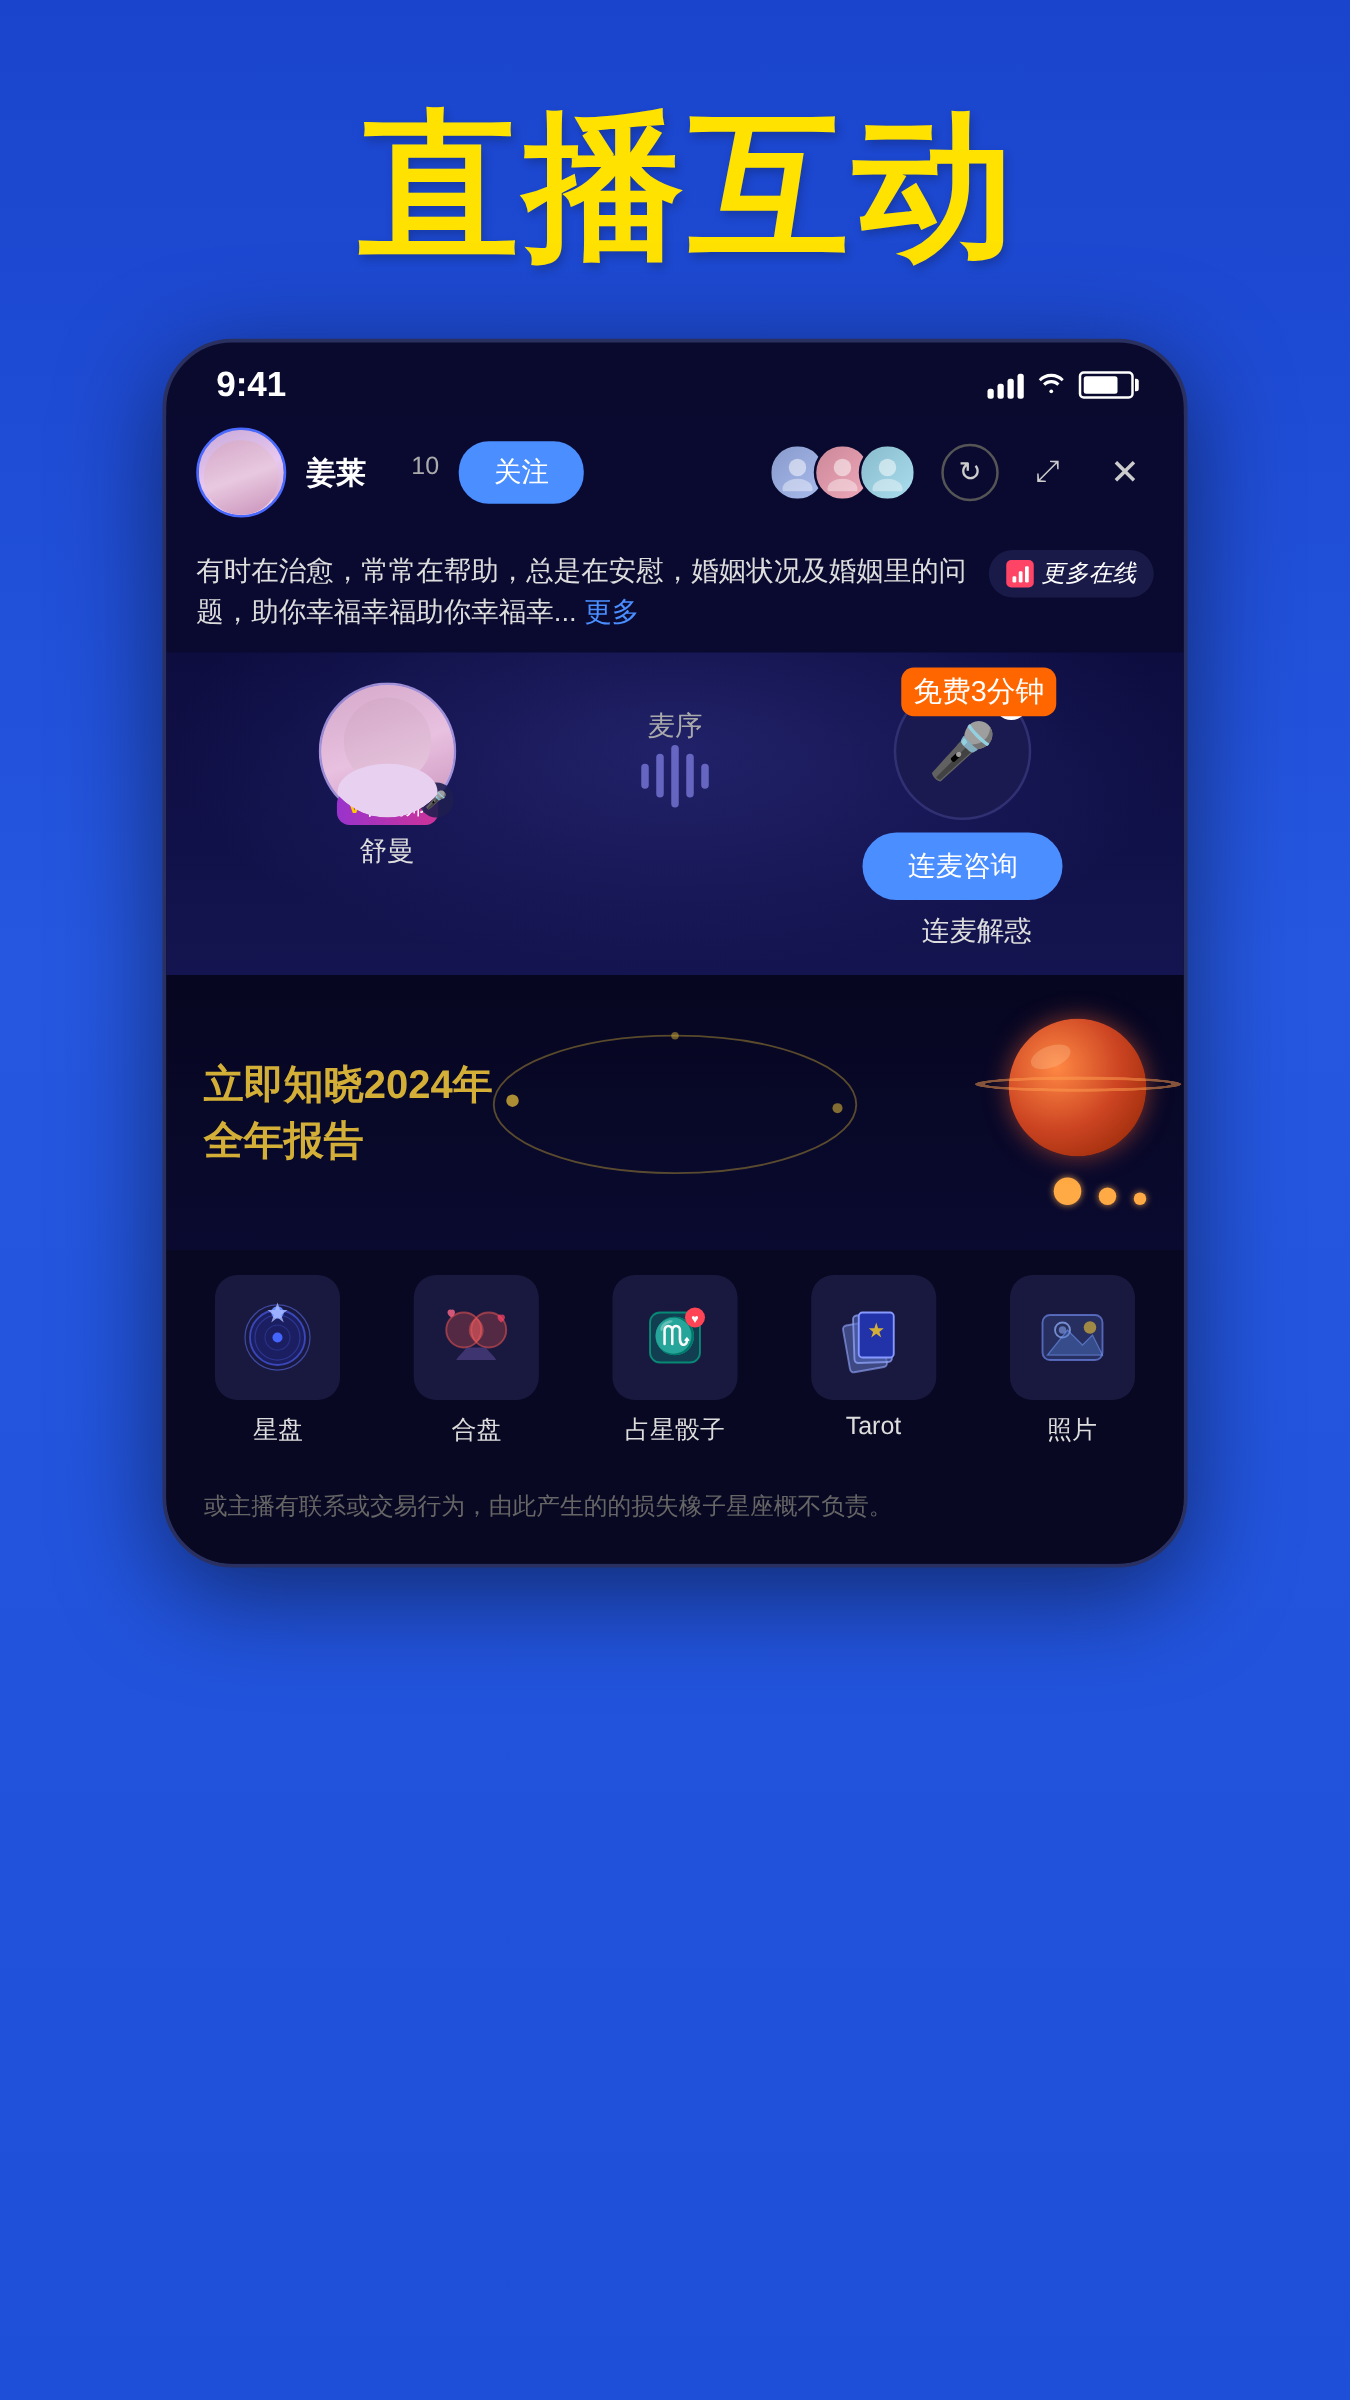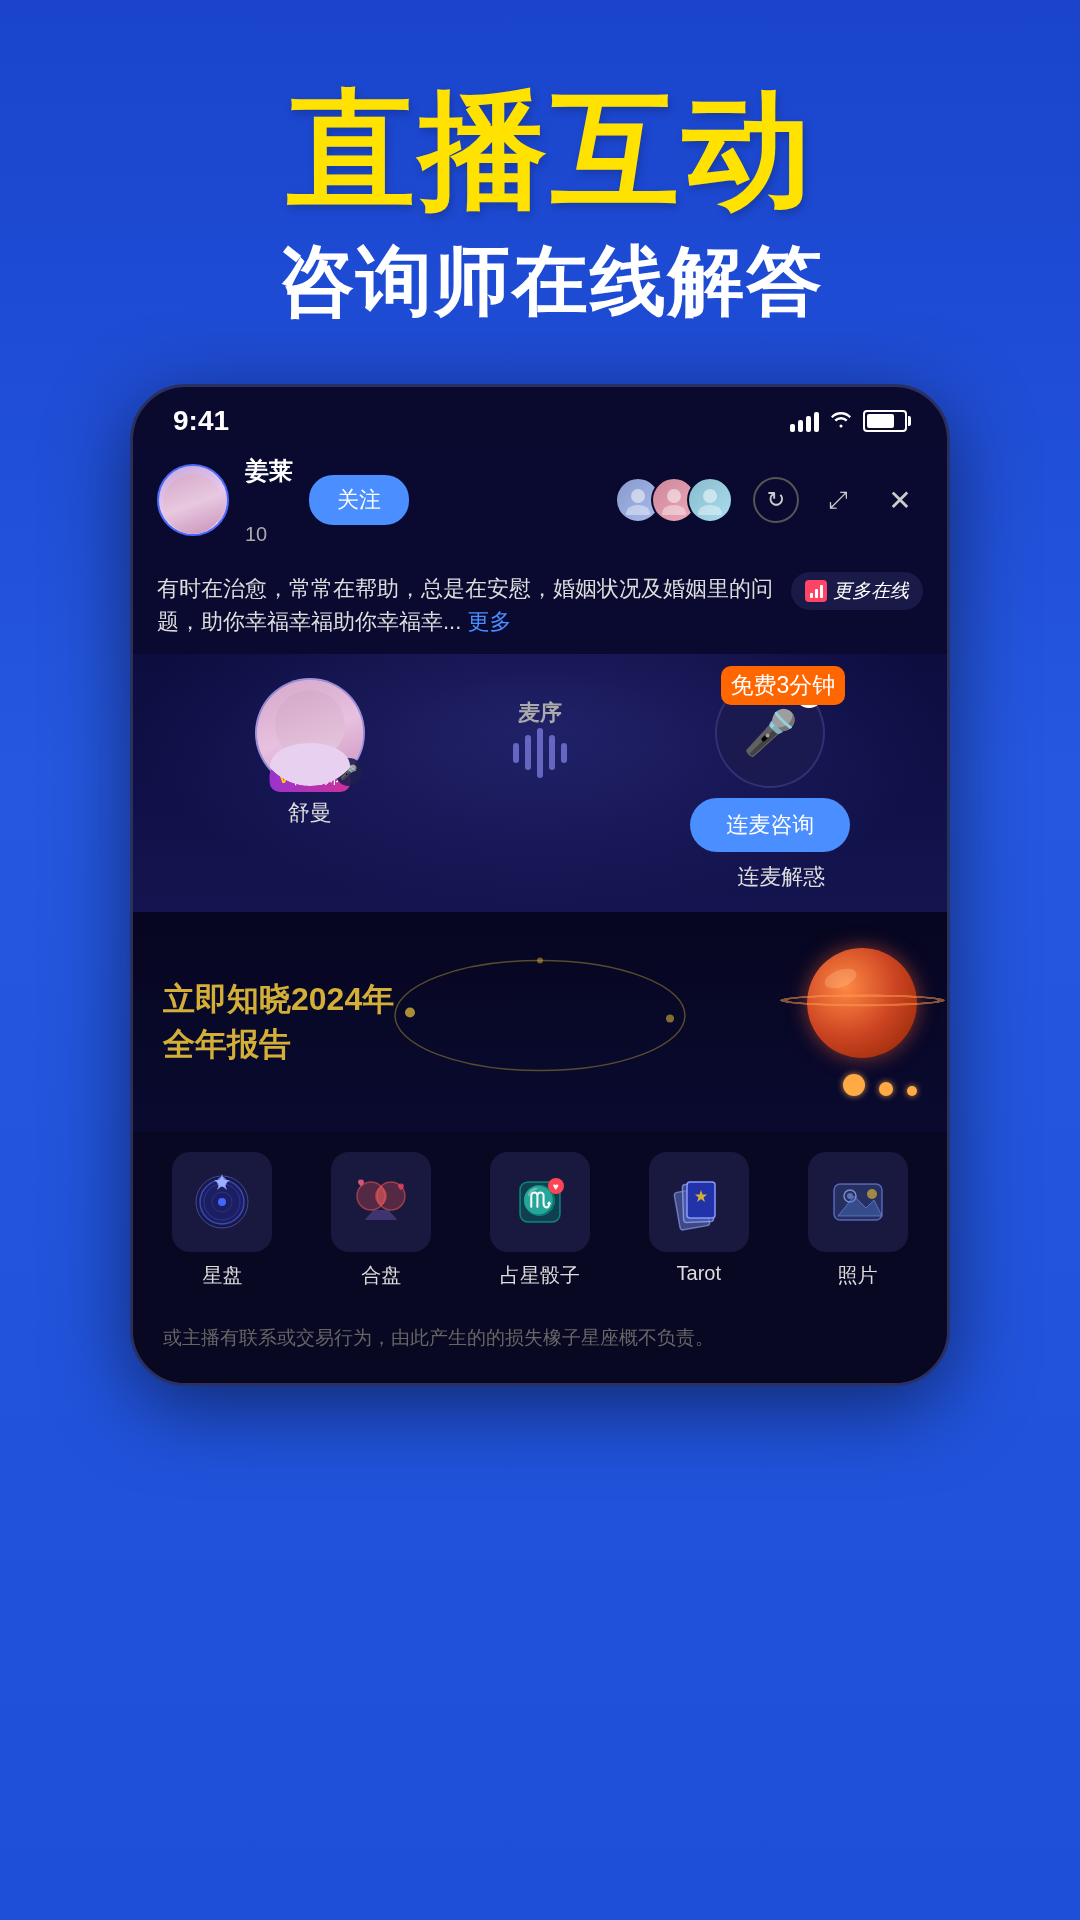--- a/index.html
+++ b/index.html
@@ -166,21 +166,21 @@
     .avatar-body-shape {
       width: 50px;
       height: 35px;
       background: #e8d0f0;
       border-radius: 50% 50% 0 0;
       margin-bottom: -4px;
     }
 
     .streamer-info {
       display: flex;
-      flex-direction: column;
+      flex-direction: row;
       gap: 36px;
     }
 
     .streamer-name {
       font-size: 24px;
       font-weight: 600;
       color: #fff;
     }
 
     .streamer-count {
@@ -437,21 +437,20 @@
     @keyframes wavePulse {
       0%, 100% { transform: scaleY(0.6); opacity: 0.5; }
       50% { transform: scaleY(1); opacity: 1; }
     }
 
     .queue-label {
       color: #aaa;
       font-size: 22px;
       text-align: center;
       margin-bottom: 0;
-      font-weight: bold;
     }
 
     .mic-add-btn {
       width: 110px;
       height: 110px;
       border-radius: 50%;
       background: #1a1a50;
       border: 2px solid rgba(100,100,200,0.3);
       display: flex;
       align-items: center;
@@ -603,21 +602,20 @@
       z-index: 1;
     }
   </style>
 </head>
 <body>
 
 <div class="bg-overlay"></div>
 
 <div class="headline-section">
   <div class="headline-main">直播互动</div>
-  <div class="headline-sub">咨询师在线解答</div>
 </div>
 
 <div class="phone-mockup">
 
   <div class="status-bar">
     <span class="status-time">9:41</span>
     <div class="status-icons">
       <div class="signal-bars">
         <span></span>
           <span></span>

